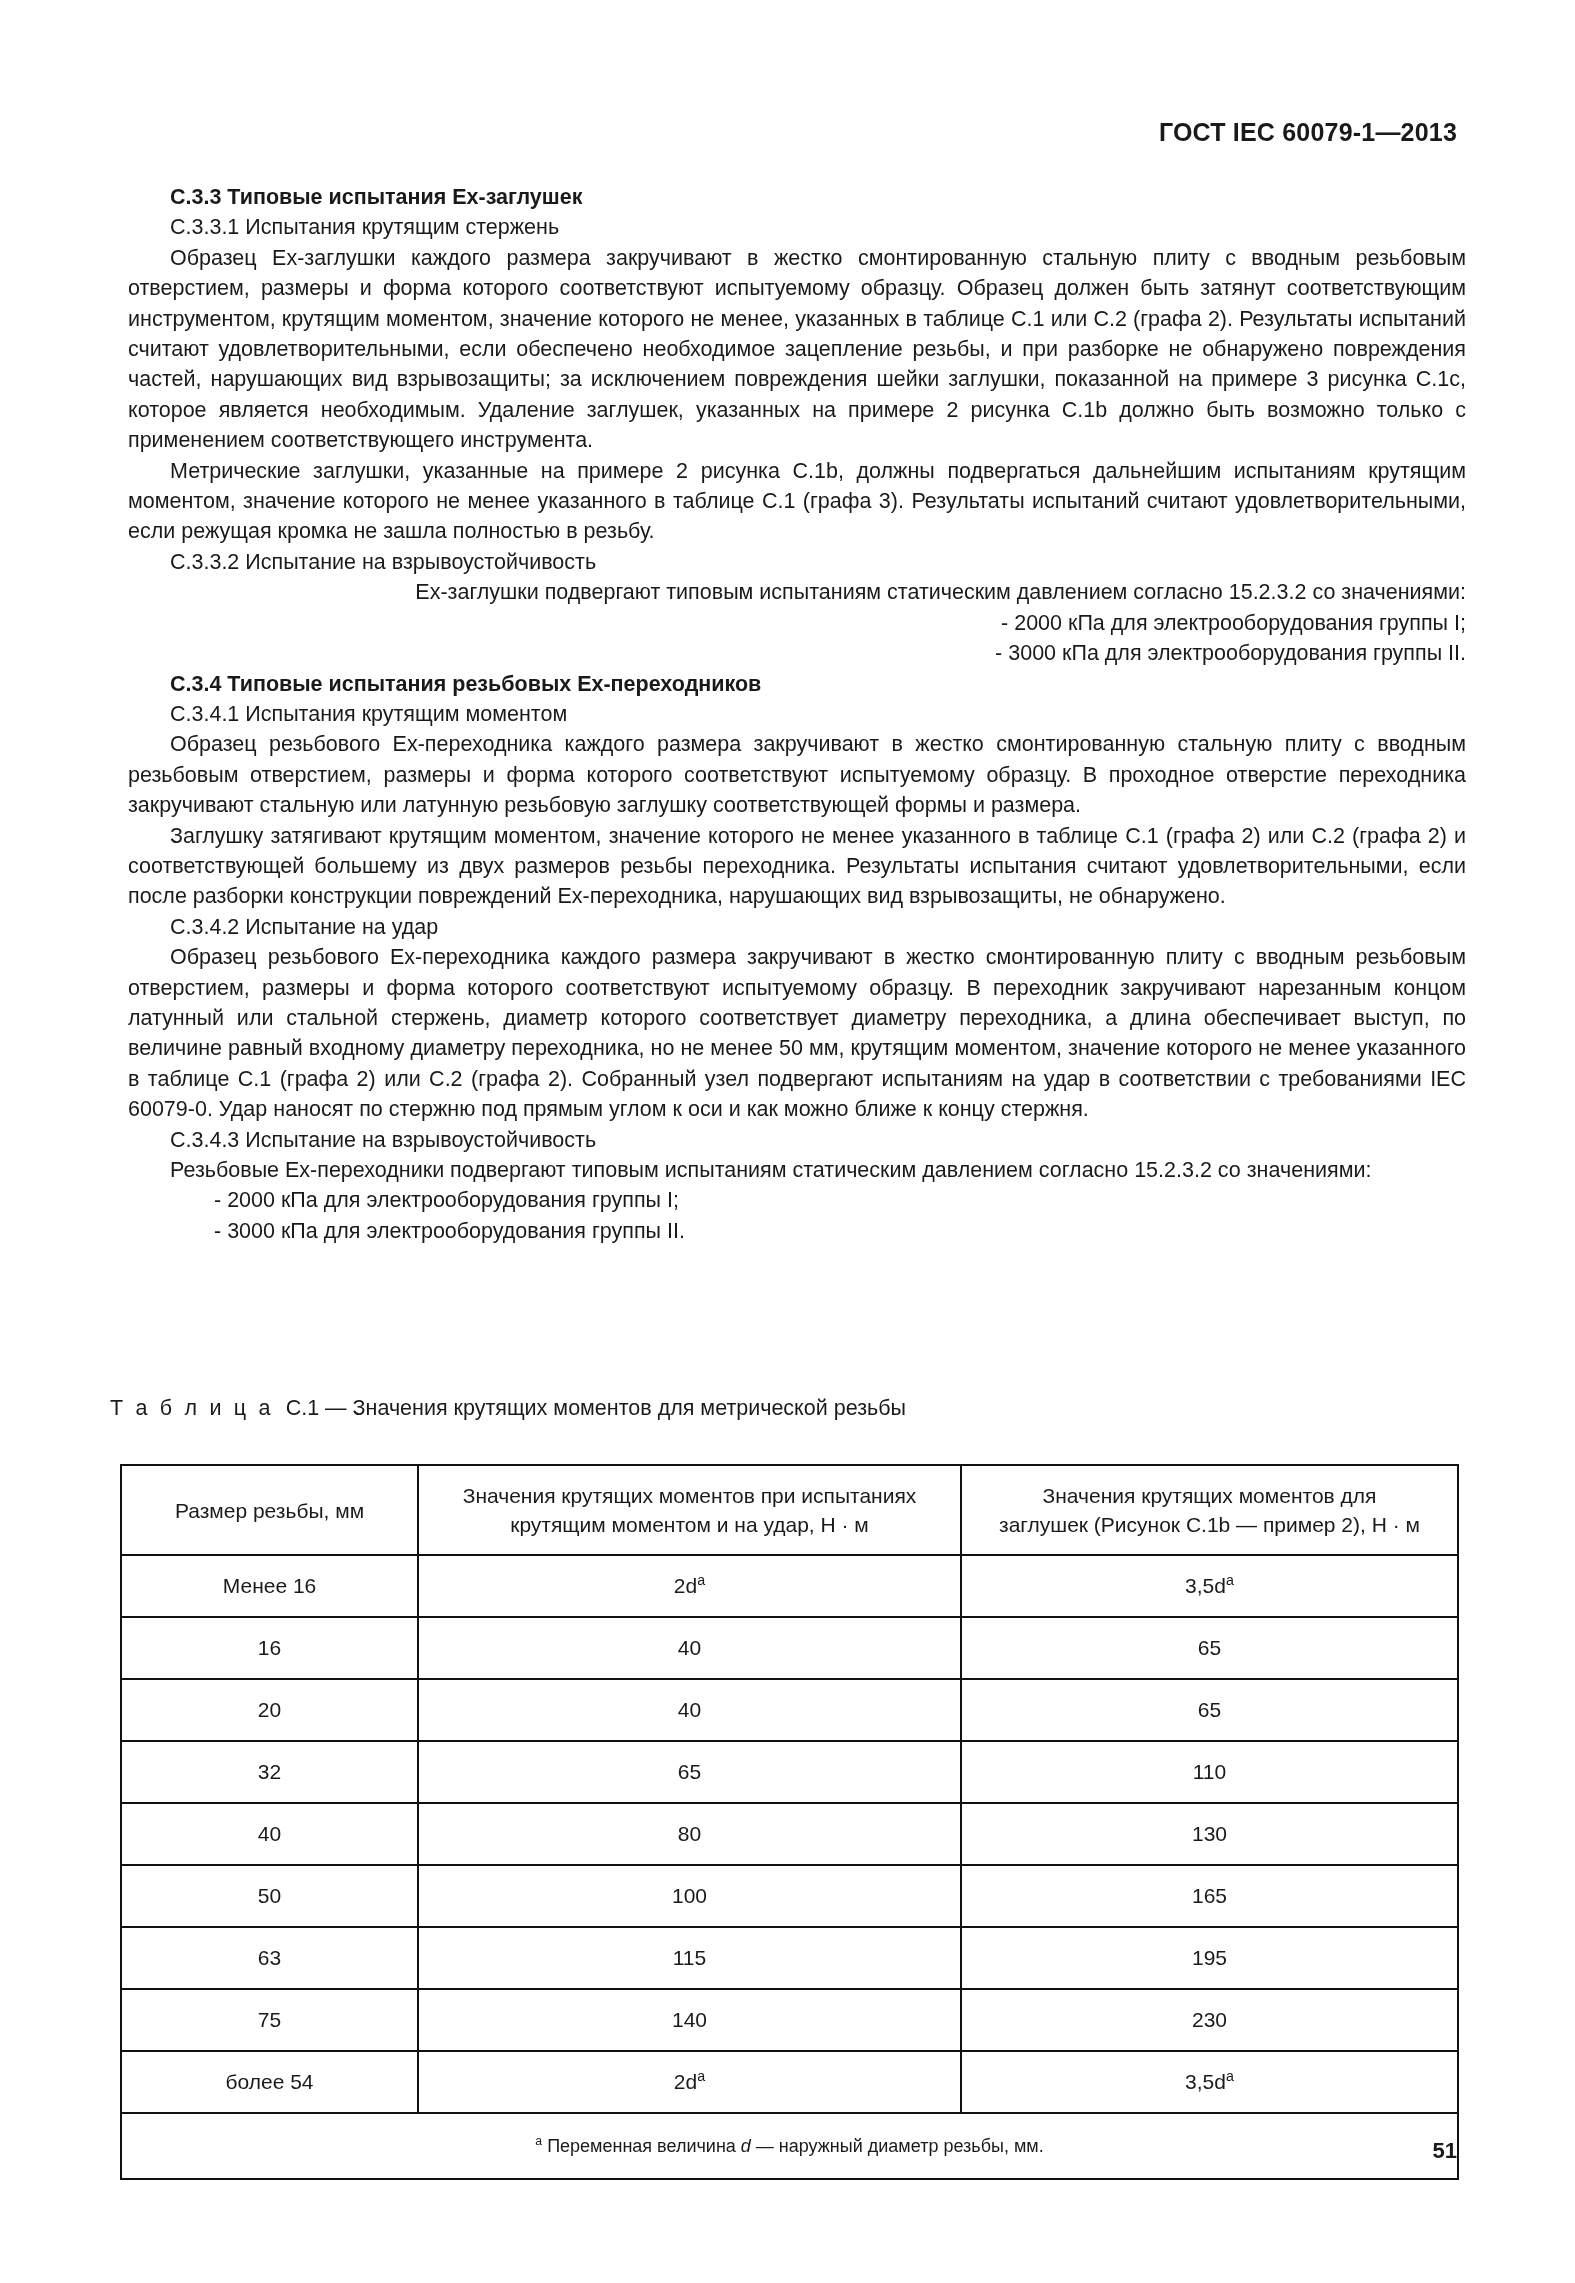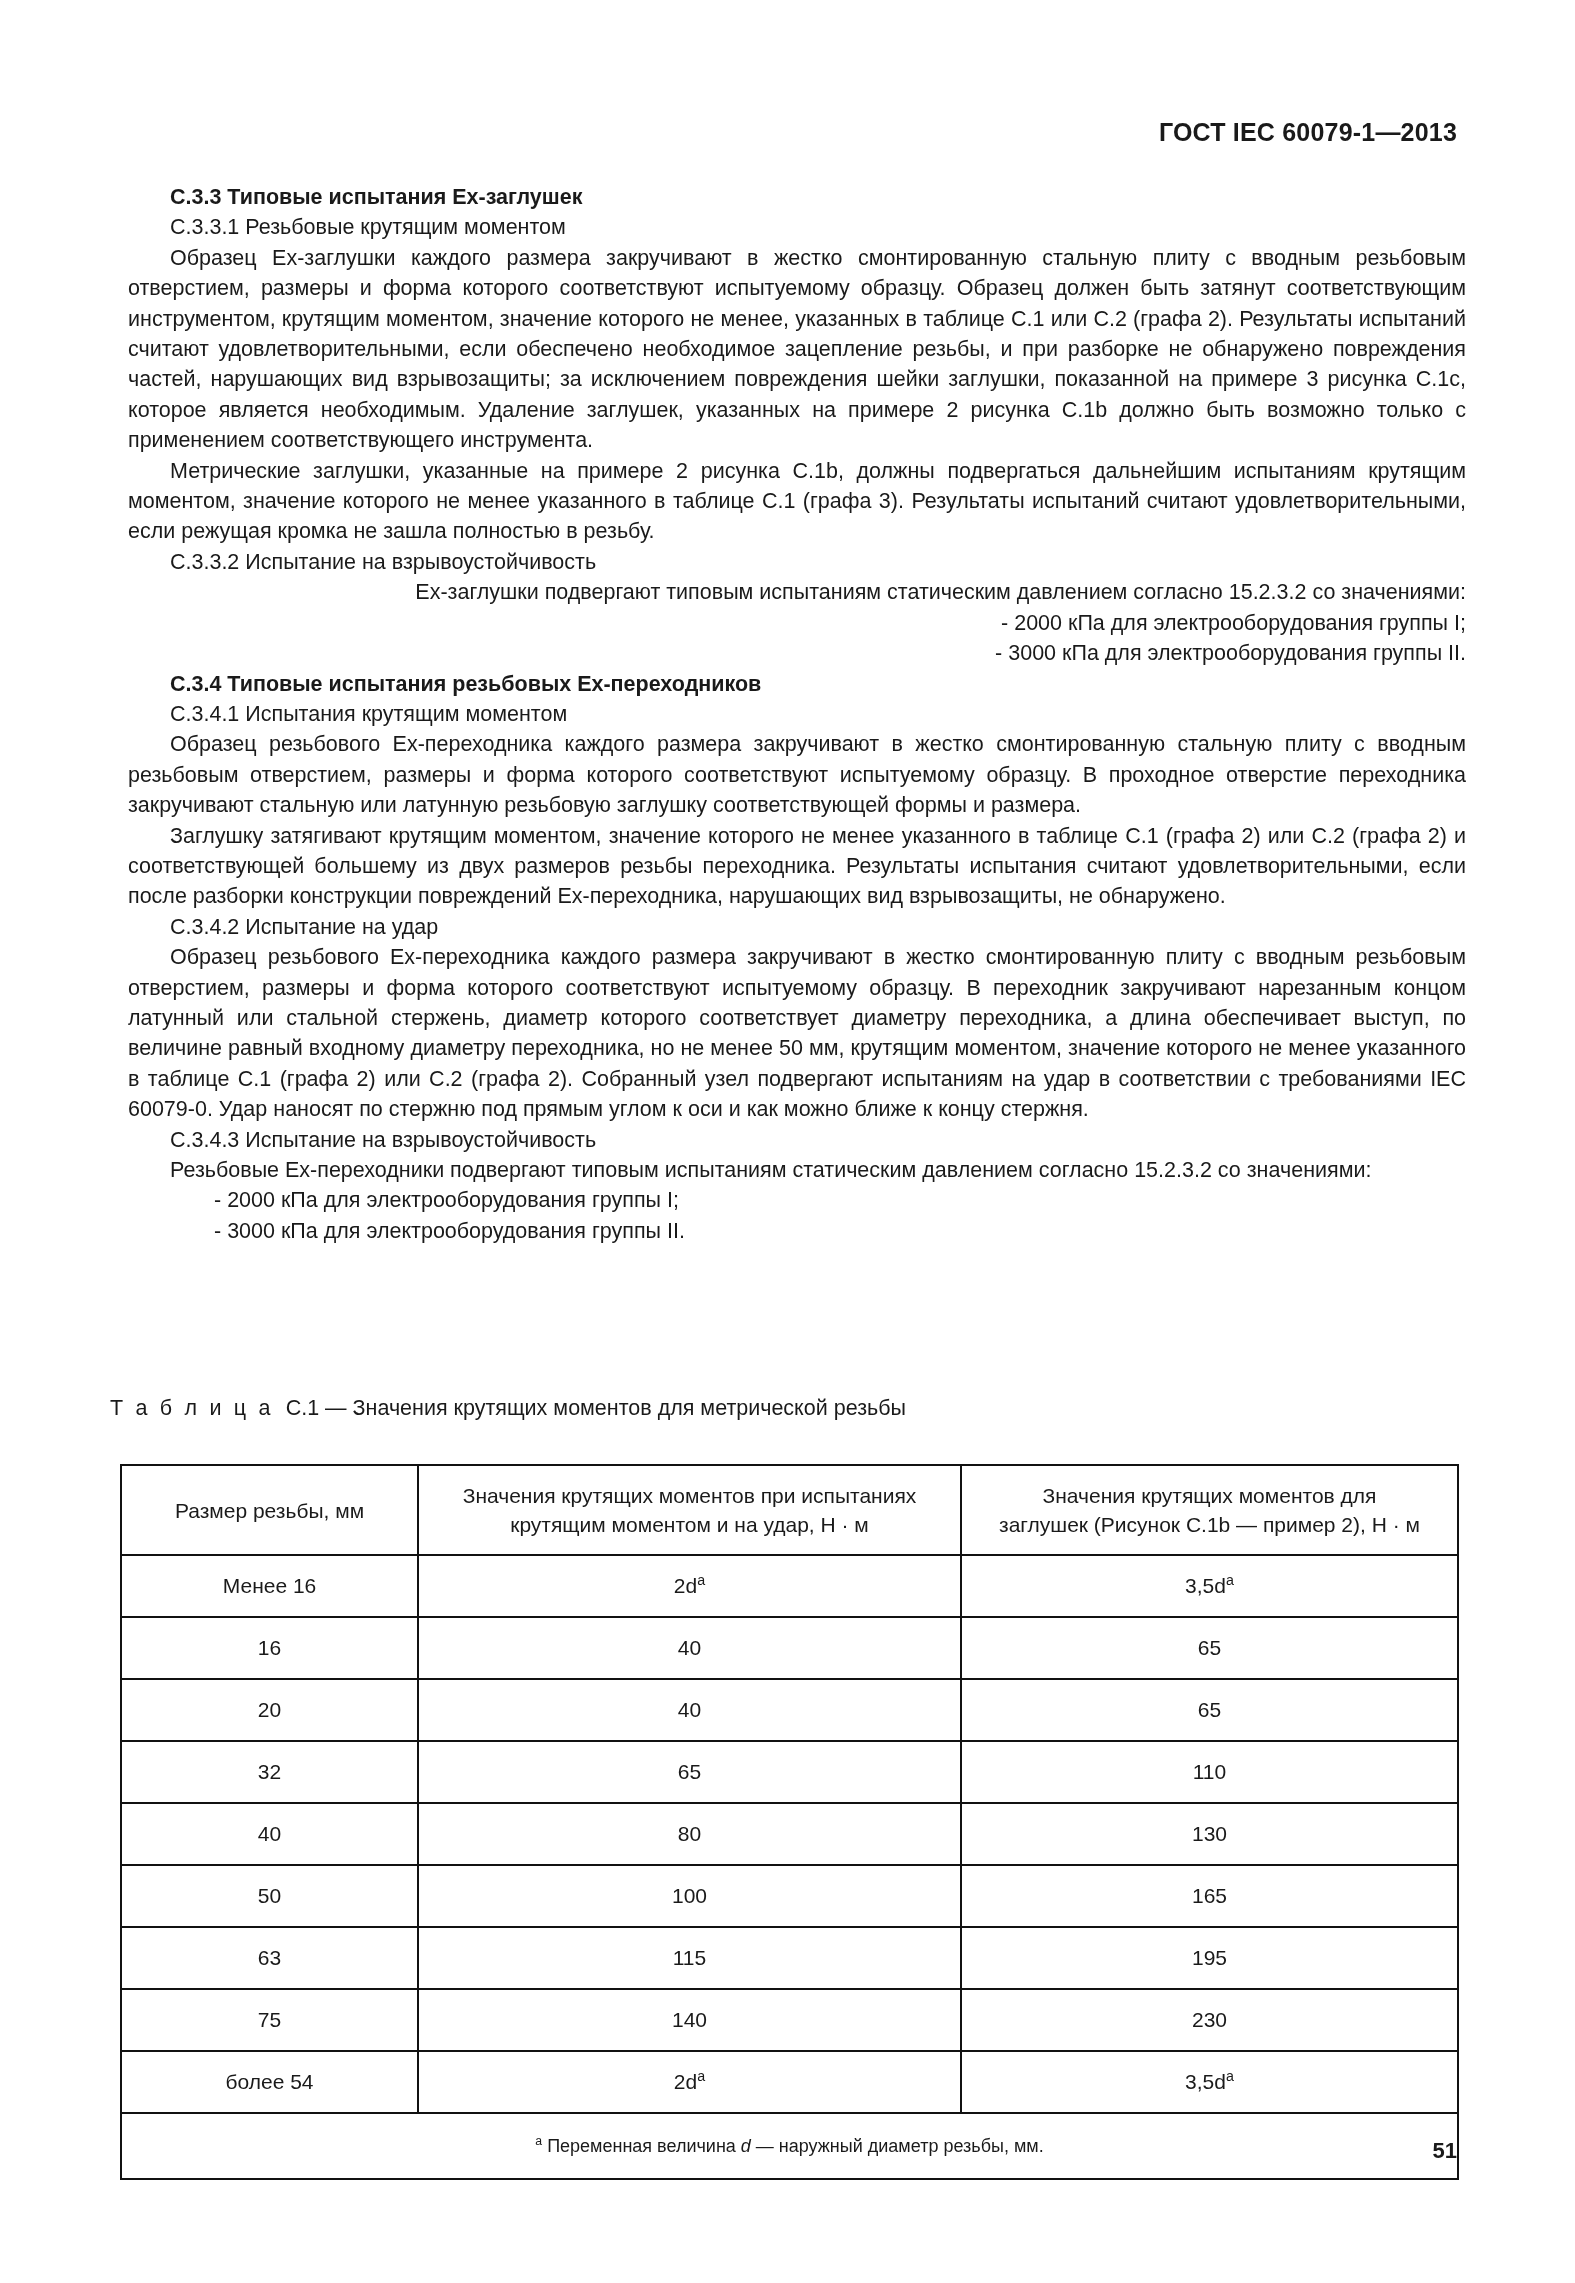--- a/index.html
+++ b/index.html
@@ -110,21 +110,21 @@
 <body>
 
 <div class="page">
 
   <div class="doc-header">ГОСТ IEC 60079-1—2013</div>
 
   <div class="body-block">
 
     <p class="bold">C.3.3 Типовые испытания Ex-заглушек</p>
 
-    <p class="heading-sub">C.3.3.1   Резьбовые крутящим моментом</p>
+    <p class="heading-sub">C.3.3.1   Испытания крутящим стержень</p>
 
     <p class="indent">Образец Ex-заглушки каждого размера закручивают в жестко смонтированную стальную плиту с вводным резьбовым отверстием,  размеры  и форма  которого  соответствуют  испытуемому  образцу.  Образец должен быть затянут соответствующим инструментом, крутящим моментом, значение  которого не менее, указанных в таблице С.1 или С.2 (графа 2). Результаты испытаний считают удовлетворительными, если обеспечено необходимое зацепление резьбы, и при разборке не  обнаружено повреждения частей, нарушающих вид взрывозащиты; за исключением повреждения   шейки заглушки, показанной на примере 3 рисунка C.1c, которое является необходимым. Удаление заглушек, указанных на примере 2 рисунка C.1b должно быть возможно   только с применением соответствующего инструмента.</p>
 
     <p class="indent">Метрические заглушки, указанные на примере 2 рисунка C.1b, должны подвергаться   дальнейшим испытаниям крутящим моментом,   значение которого не менее указанного в таблице С.1 (графа 3). Результаты испытаний считают удовлетворительными, если режущая кромка не зашла полностью в резьбу.</p>
 
     <p class="heading-sub">C.3.3.2   Испытание на взрывоустойчивость</p>
 
     <p class="plain">Ex-заглушки подвергают типовым испытаниям статическим давлением согласно 15.2.3.2 со значениями:</p>
 
     <p class="plain">- 2000 кПа для электрооборудования группы I;</p>

